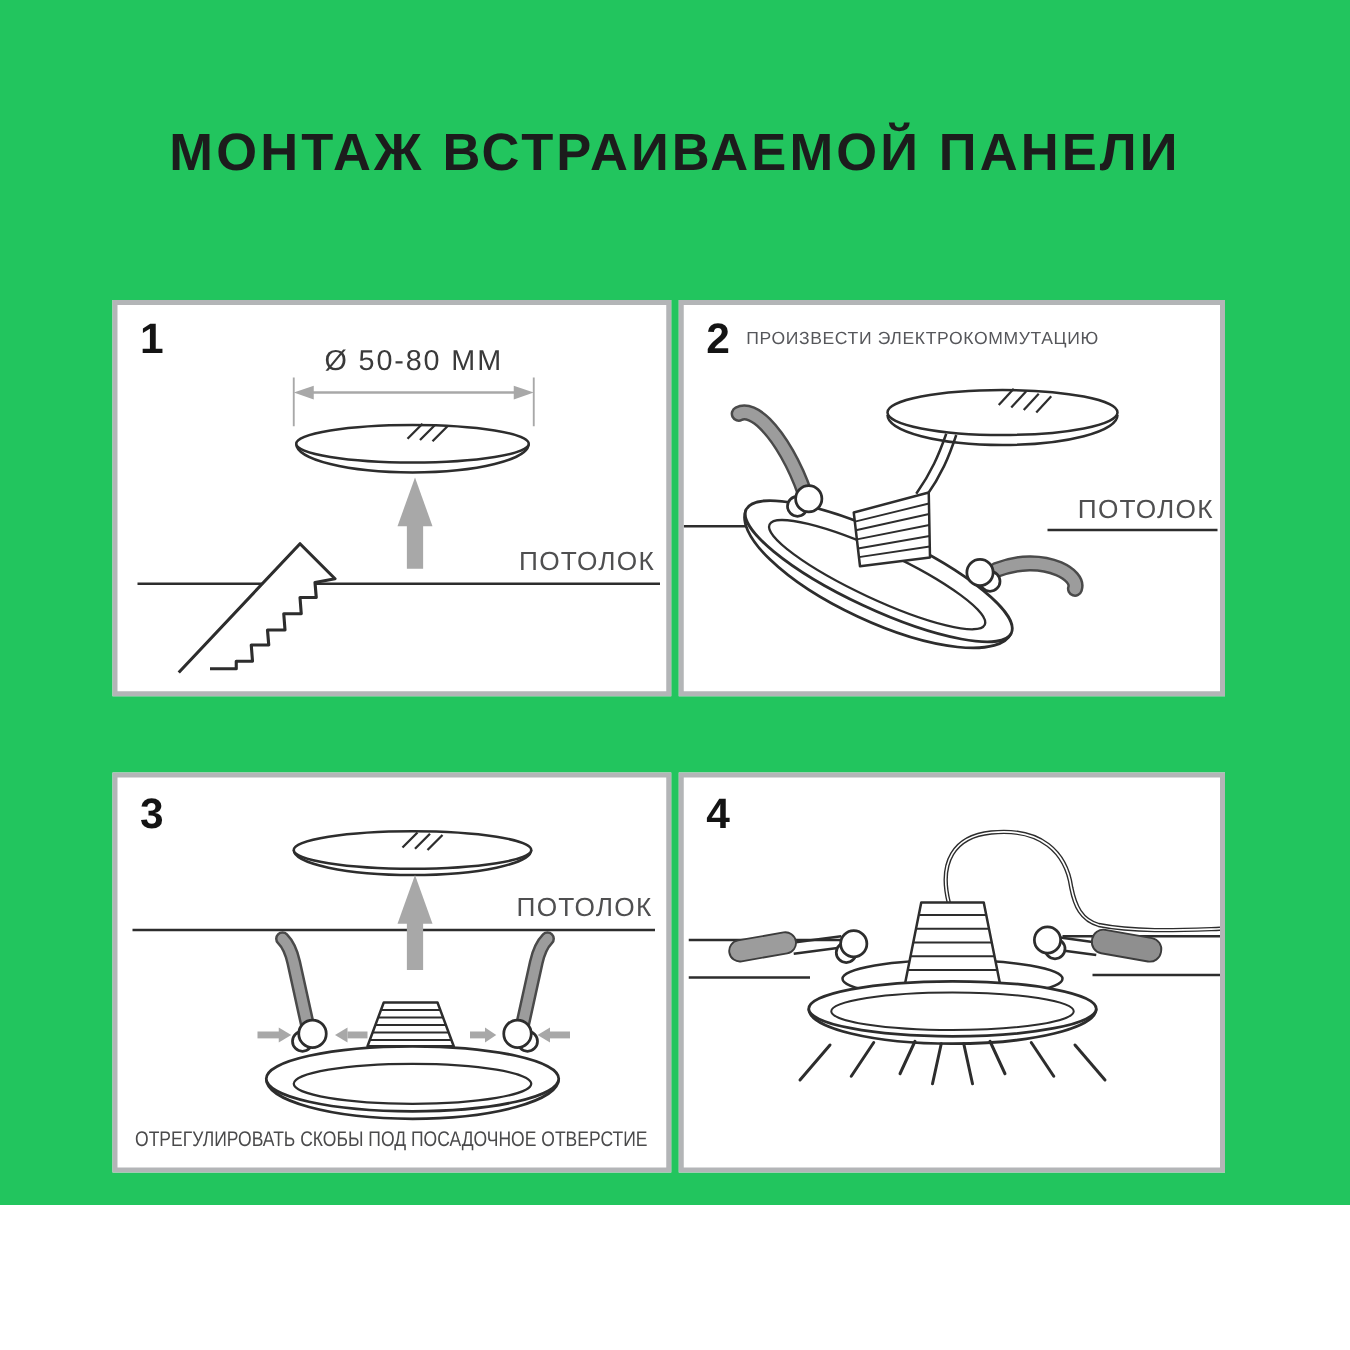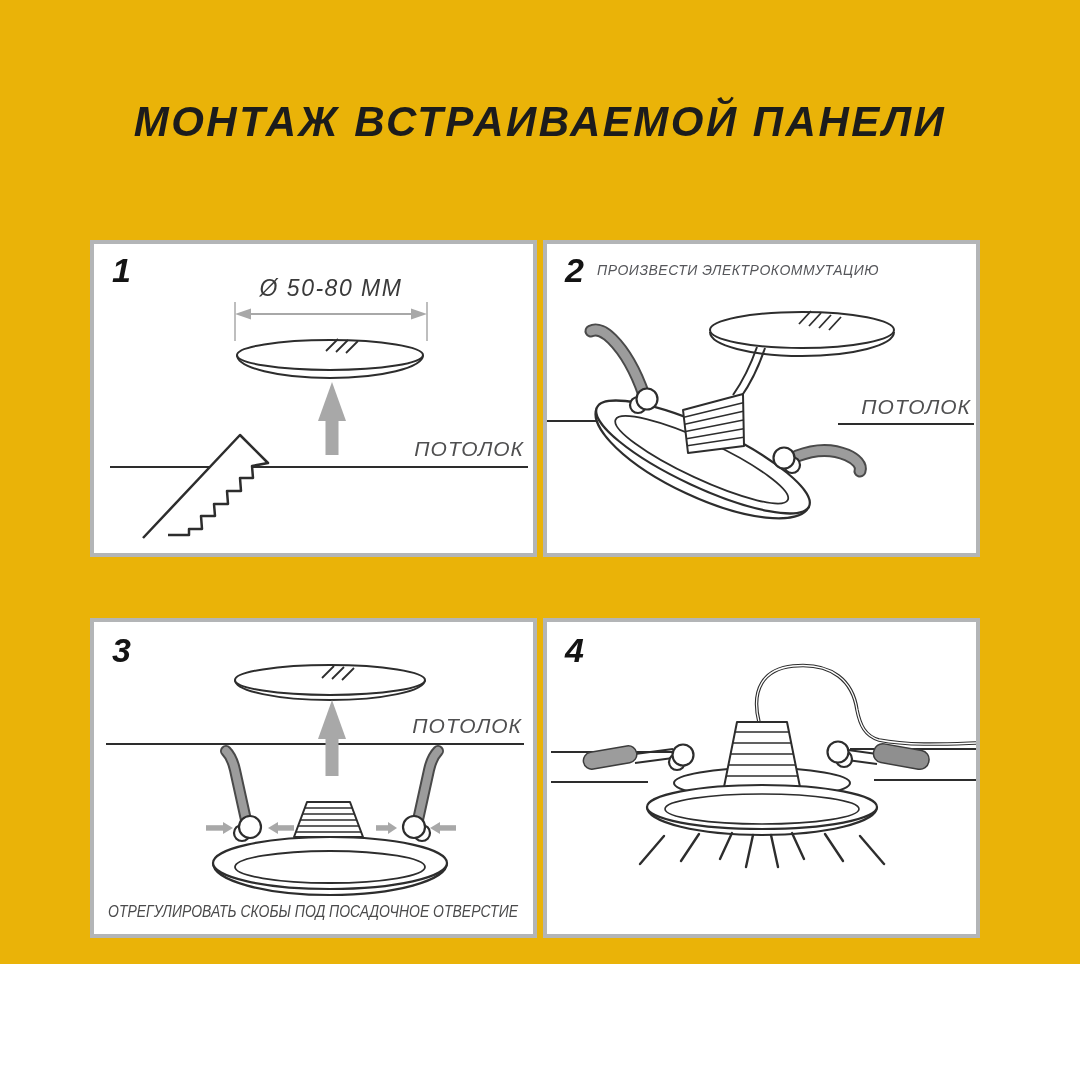--- a/index.html
+++ b/index.html
@@ -1,20 +1,19 @@
 <!DOCTYPE html>
 <html><head>
 <meta charset="utf-8">
 <style>
   html,body{margin:0;padding:0;}
   .page{
     position:relative;width:1080px;height:964px;
-    background:#eab308;overflow:hidden;
+    background:#22c55e;overflow:hidden;
     font-family:"Liberation Sans",sans-serif;
-    font-style:italic;
   }
   .title{
     position:absolute;top:98px;left:0;right:0;margin:0;
     text-align:center;font-size:42px;font-weight:700;
     letter-spacing:2.5px;color:#1c1c1c;
   }
   .panel{
     position:absolute;box-sizing:border-box;
     background:#ffffff;border:4px solid #b3b5b7;
   }

